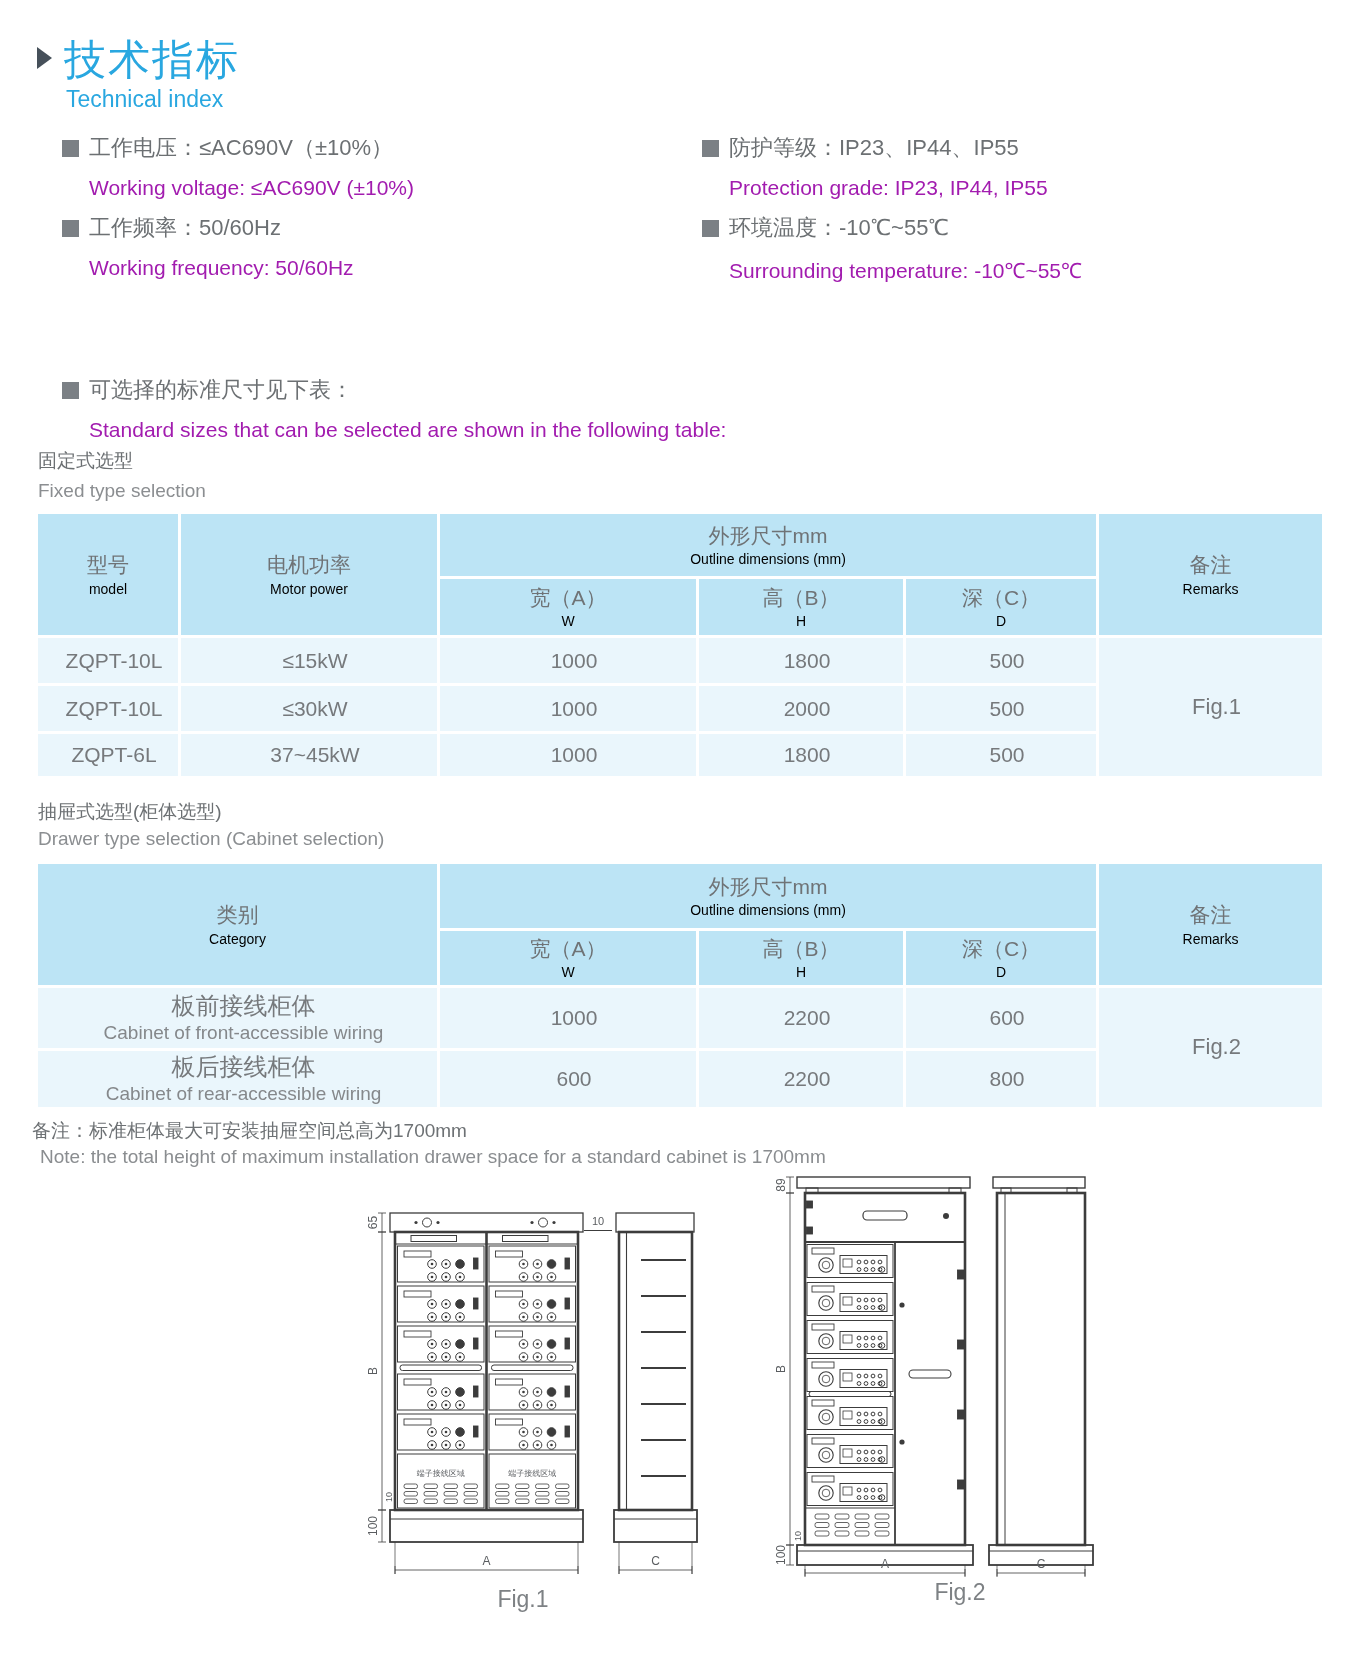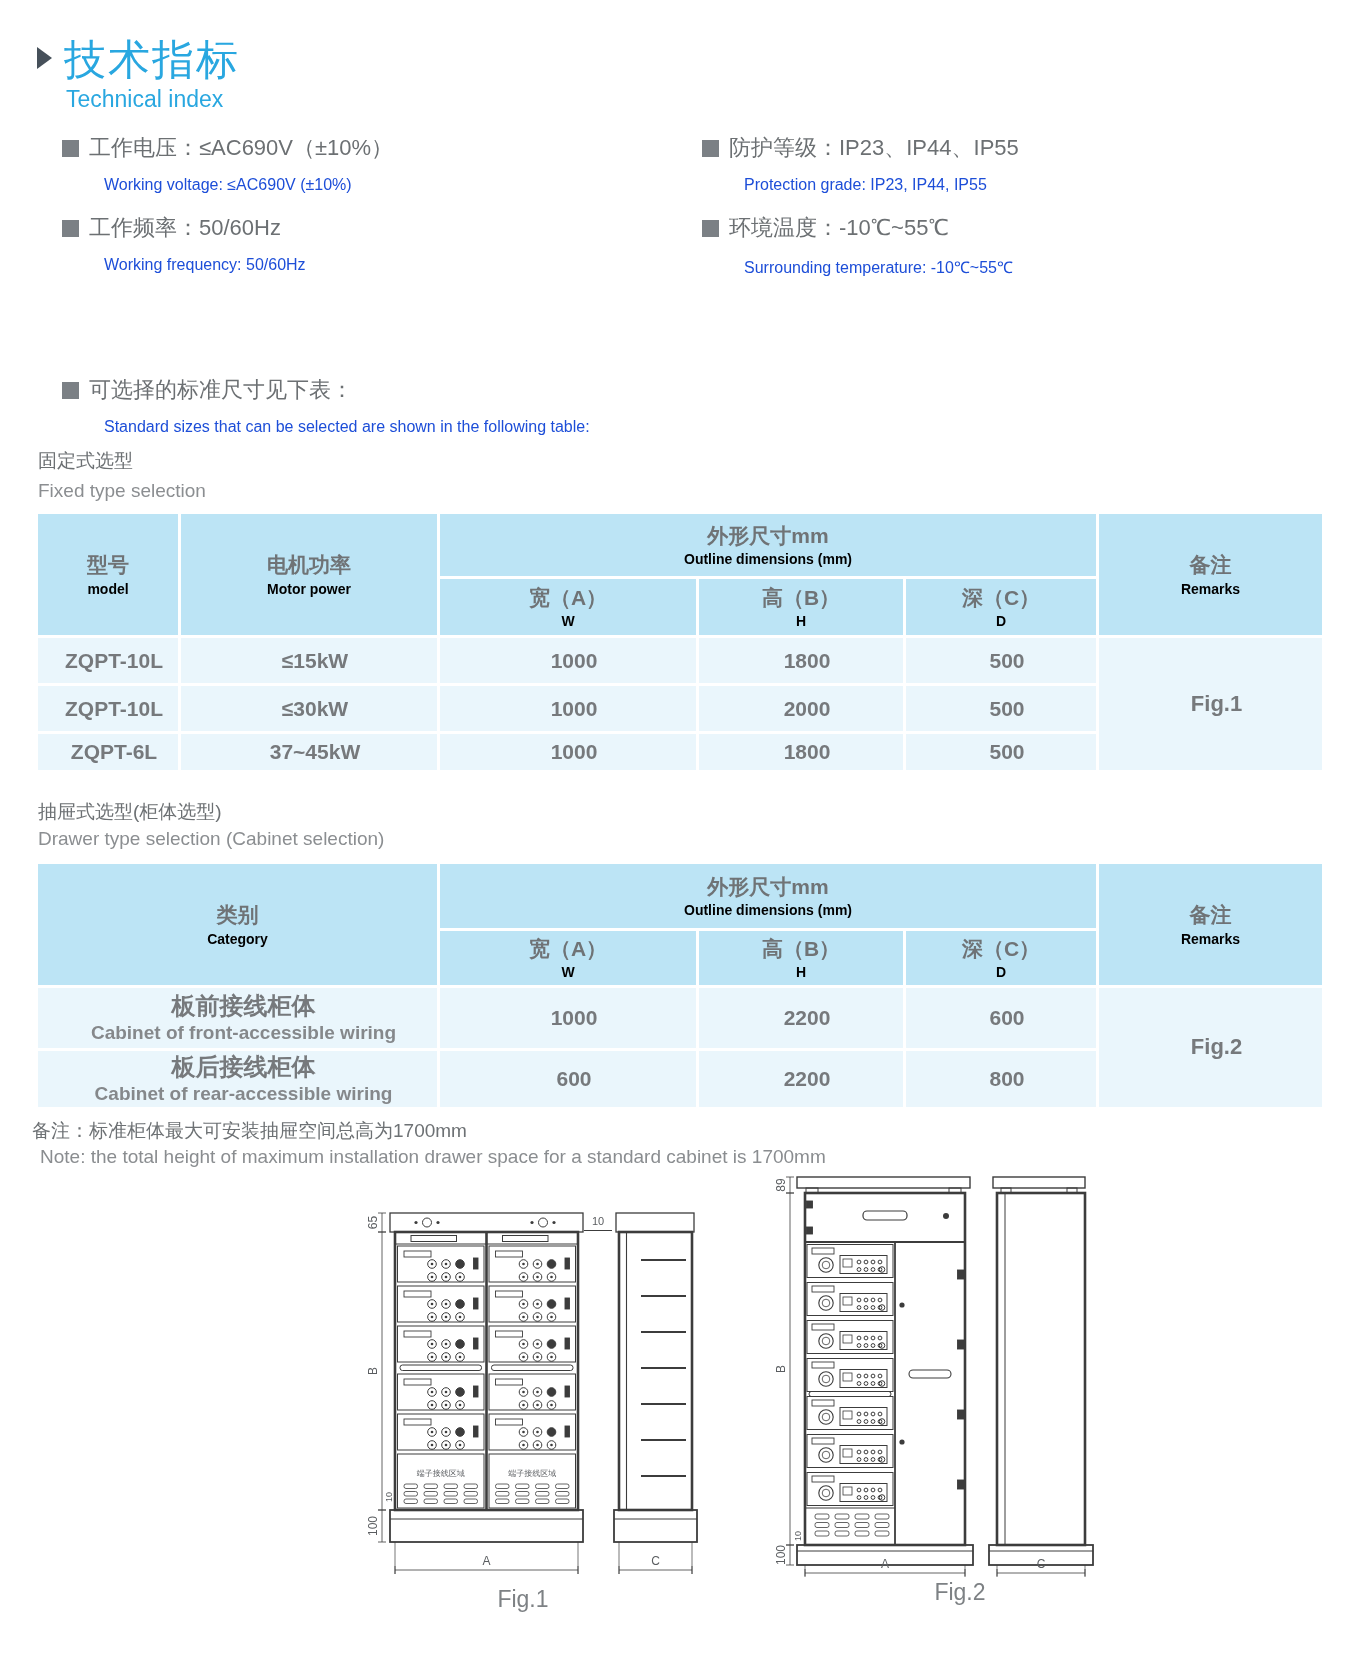--- a/index.html
+++ b/index.html
@@ -5,25 +5,25 @@
   html,body{margin:0;padding:0;background:#fff;}
   .page{position:relative;width:1357px;height:1660px;background:#fff;
         font-family:"Liberation Sans",sans-serif;overflow:hidden;}
   .abs{position:absolute;}
   .title-arrow{width:0;height:0;border-left:15px solid #46505a;
         border-top:11px solid transparent;border-bottom:11px solid transparent;}
   .page-title{font-size:42px;color:var(--accent);letter-spacing:2px;}
   .page-subtitle{font-size:23px;color:var(--accent);}
   .spec .spec-zh{font-size:22px;color:#6c7073;display:flex;align-items:center;}
   .bullet{width:17px;height:17px;background:#7b8085;display:inline-block;flex:none;margin-right:10px;}
-  .spec .spec-en{font-size:16px;color:#1d4ed8;margin-left:42px;margin-top:13px;}
+  .spec .spec-en{font-size:21px;color:#a21caf;margin-left:27px;margin-top:13px;}
   .section-zh{font-size:19px;color:#6c7073;}
   .section-en{font-size:19px;color:#8b8e91;}
   table{border-collapse:separate;border-spacing:3px;table-layout:fixed;}
-  th,td{text-align:center;vertical-align:middle;font-weight:bold;padding:0;}
+  th,td{text-align:center;vertical-align:middle;font-weight:normal;padding:0;}
   th{background:var(--thead-bg);}
   td{background:var(--trow-bg);font-size:21px;color:#76797c;padding-left:12px;}
   .h-zh{font-size:21px;color:#6f7376;line-height:1.35;}
   .h-en{font-size:14px;color:#000000;line-height:1.3;}
   .cat-zh{font-size:24px;color:#76797c;line-height:1.3;}
   .cat-en{font-size:19px;color:#85888b;line-height:1.3;}
   .remark-cell{font-size:22px;color:#76797c;}
   .note-zh{font-size:19px;color:#6d7174;}
   .note-en{font-size:19px;color:#8a8d90;}
   .fig-caption{text-align:center;font-size:23px;color:#7d8184;}
@@ -129,21 +129,21 @@
         <td>500</td>
         <td rowspan="3" class="remark-cell">Fig.1</td>
       </tr>
       <tr style="height:45px">
         <td>ZQPT-10L</td>
         <td>≤30kW</td>
         <td>1000</td>
         <td>2000</td>
         <td>500</td>
       </tr>
-      <tr style="height:36px">
+      <tr style="height:42px">
         <td>ZQPT-6L</td>
         <td>37~45kW</td>
         <td>1000</td>
         <td>1800</td>
         <td>500</td>
       </tr>
     </tbody>
   </table>
 
   <div class="abs section-zh" style="left:38px;top:799px">抽屉式选型(柜体选型)</div>

